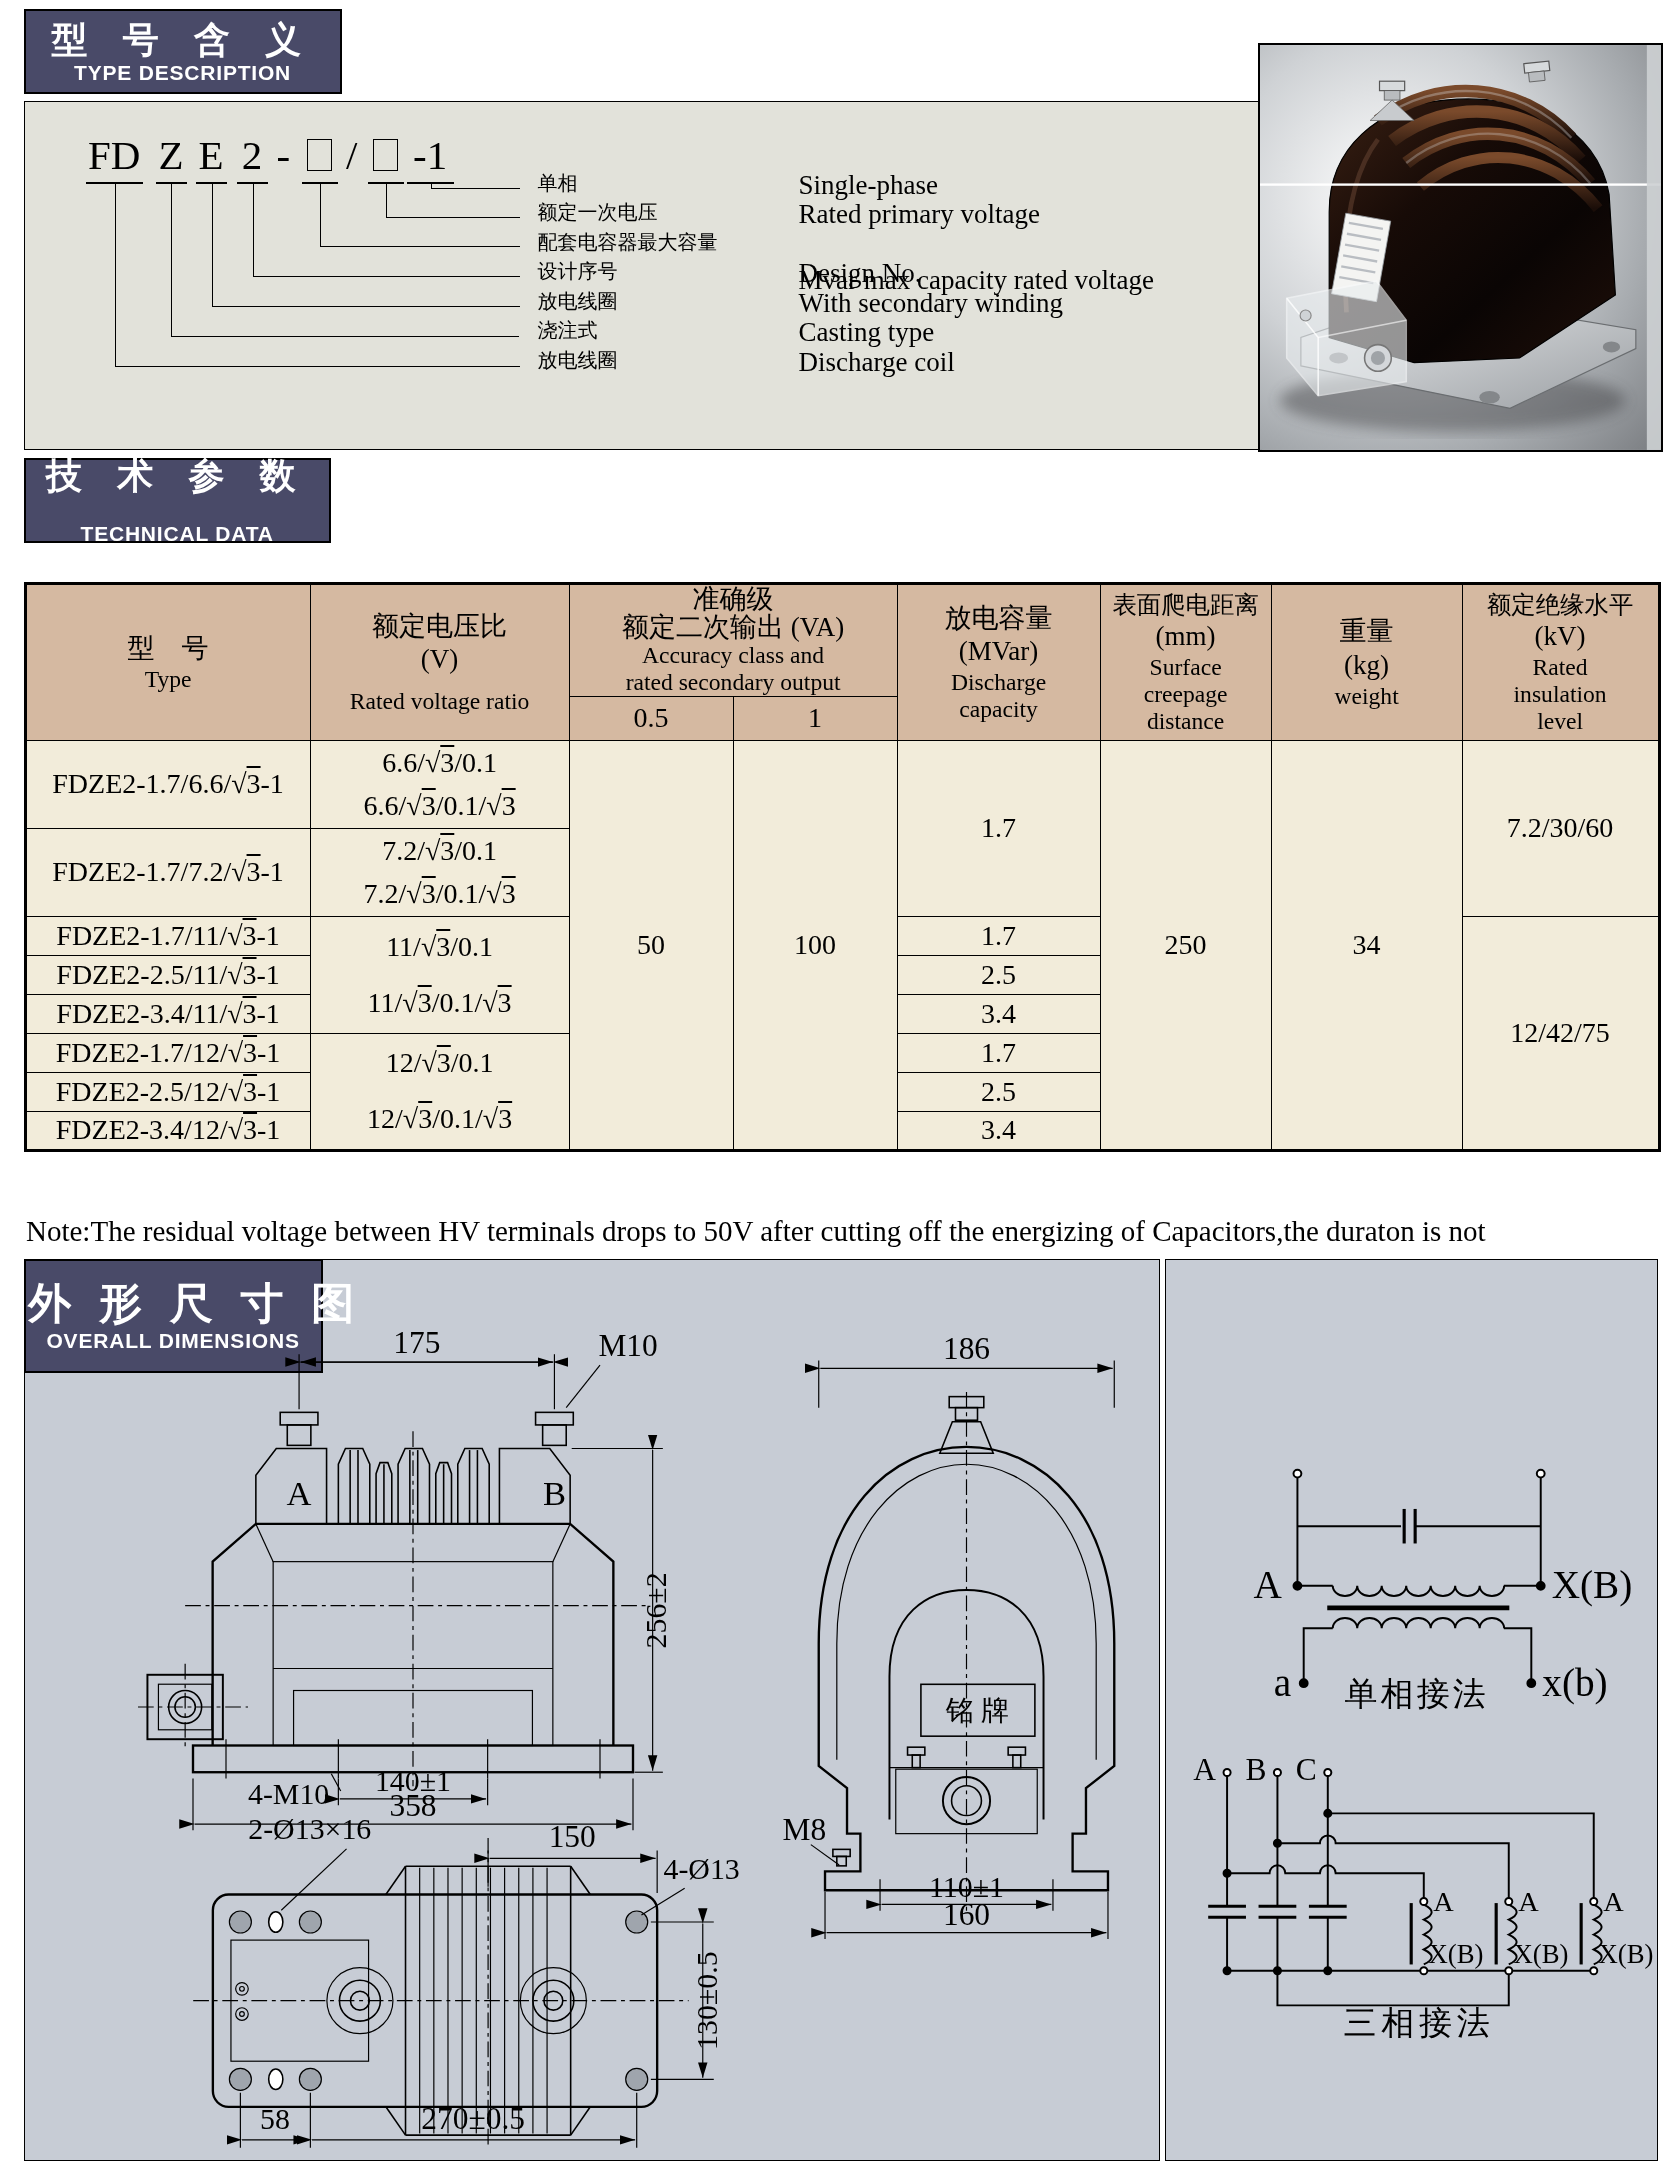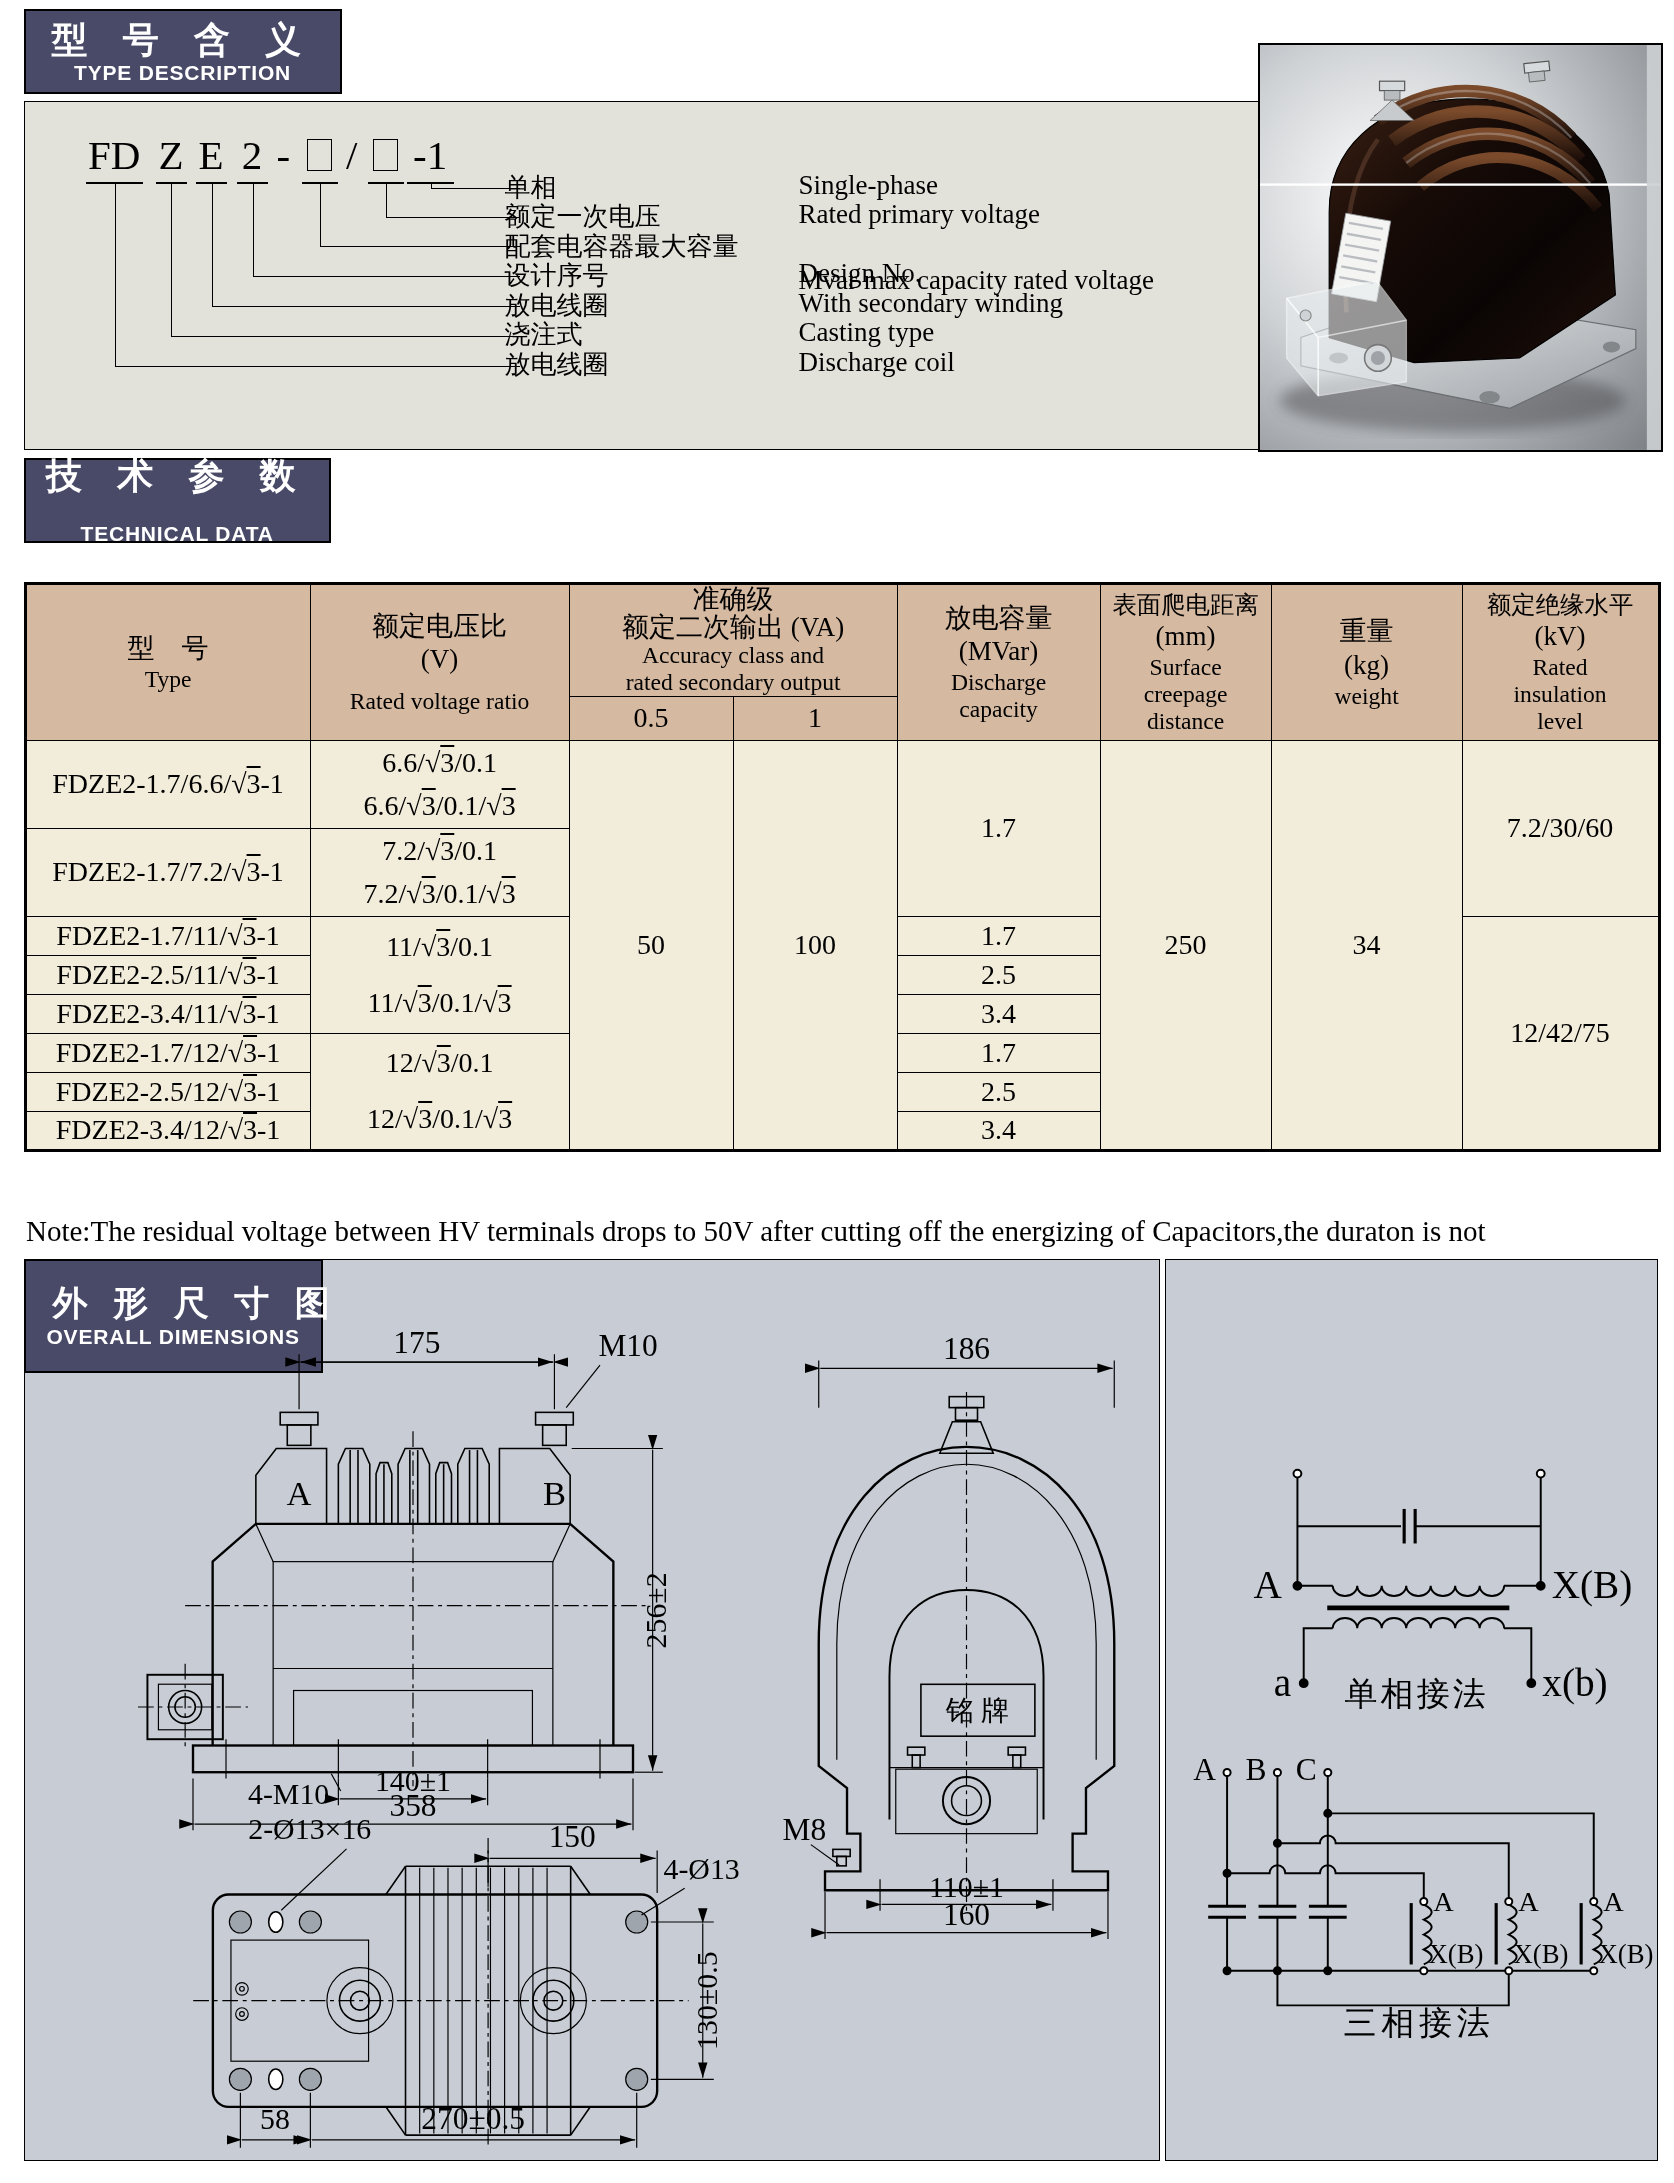--- a/index.html
+++ b/index.html
@@ -12,21 +12,21 @@
           font-family:"Liberation Sans","DejaVu Sans",sans-serif;}
   .hdrbox .zh{font-size:36px;font-weight:bold;letter-spacing:12.6px;line-height:1.15;white-space:nowrap;}
   .hdrbox .en{font-size:21px;font-weight:bold;letter-spacing:0.8px;line-height:1.2;white-space:nowrap;}
   
   #typePanel{position:absolute;left:23.6px;top:101px;width:1236px;height:347px;background:#e2e2da;border:1.6px solid #000;}
   .codepart{position:absolute;top:30px;height:50px;text-align:center;font-size:41px;line-height:46px;
             border-bottom:2.4px solid #000;}
   .codepart.nl{border-bottom:none;}
   .sqbox{display:inline-block;width:23.6px;height:30px;border:1.6px solid #000;vertical-align:-1.6px;}
   .co{position:absolute;top:80px;border-left:1.6px solid #000;border-bottom:1.6px solid #000;}
-  .lzh{position:absolute;left:480px;width:267px;font-size:26px;white-space:nowrap;}
+  .lzh{position:absolute;left:513px;width:267px;font-size:20px;white-space:nowrap;}
   .len{position:absolute;left:774px;width:456px;font-size:27px;white-space:nowrap;}
   
   #photo{position:absolute;left:1258px;top:43px;width:401px;height:405px;border:2.4px solid #000;}
   
   #ttable{position:absolute;left:23.6px;top:582px;border-collapse:collapse;table-layout:fixed;
           border:3.1px solid #000;background:#f2ecda;}
   #ttable td{border:1.6px solid #000;text-align:center;vertical-align:middle;padding:0;font-size:28px;}
   #ttable td.hd{background:#d5b9a1;}
   .hr1{height:105px}.hr2{height:44px}.r100{height:79px}.r50{height:39px}
   .hzh{font-size:27px;line-height:1.25;}
@@ -281,21 +281,21 @@
   </tbody>
     </table>
 
   <div class="note" style="left:26px;top:1215px;">Note:The residual voltage between HV terminals drops to 50V after cutting off the energizing of Capacitors,the duraton is not</div>
   <div class="note" style="left:82px;top:1258px;">more than 5s.</div>
 
   <div class="gpanel" style="left:23.6px;top:1259px;width:1134px;height:900px;"></div>
   <div class="gpanel" style="left:1165px;top:1259px;width:491px;height:900px;"></div>
 
   <div class="hdrbox" style="left:23.6px;top:1259px;width:295px;height:110px;">
-    <div class="zh" style="font-size:35px;letter-spacing:7.9px;margin-left:44px;">外 形 尺 寸 图</div>
+    <div class="zh" style="font-size:43px;letter-spacing:7.9px;margin-left:44px;">外 形 尺 寸 图</div>
     <div class="en">OVERALL DIMENSIONS</div>
   </div>
 
   <svg class="abs" style="left:138px;top:1321px;" width="550" height="519" viewBox="0 0 700 660">
     <defs>
         <marker id="arrF" markerWidth="14" markerHeight="10" refX="13" refY="5" orient="auto">
           <path d="M0,1 L13,5 L0,9 Z" fill="#000"></path>
         </marker>
       </defs>
     <g stroke="#000" fill="none" stroke-width="1.5">

